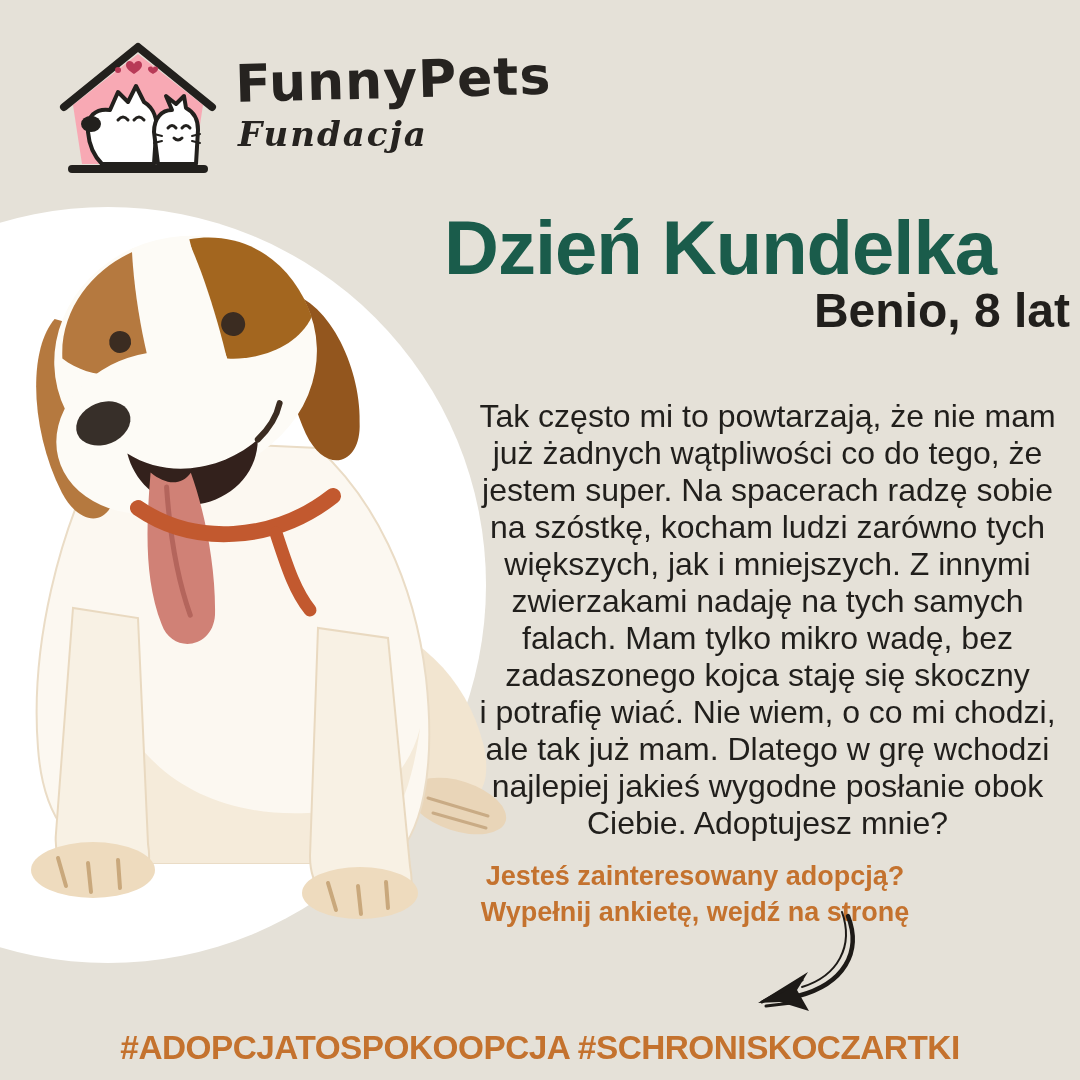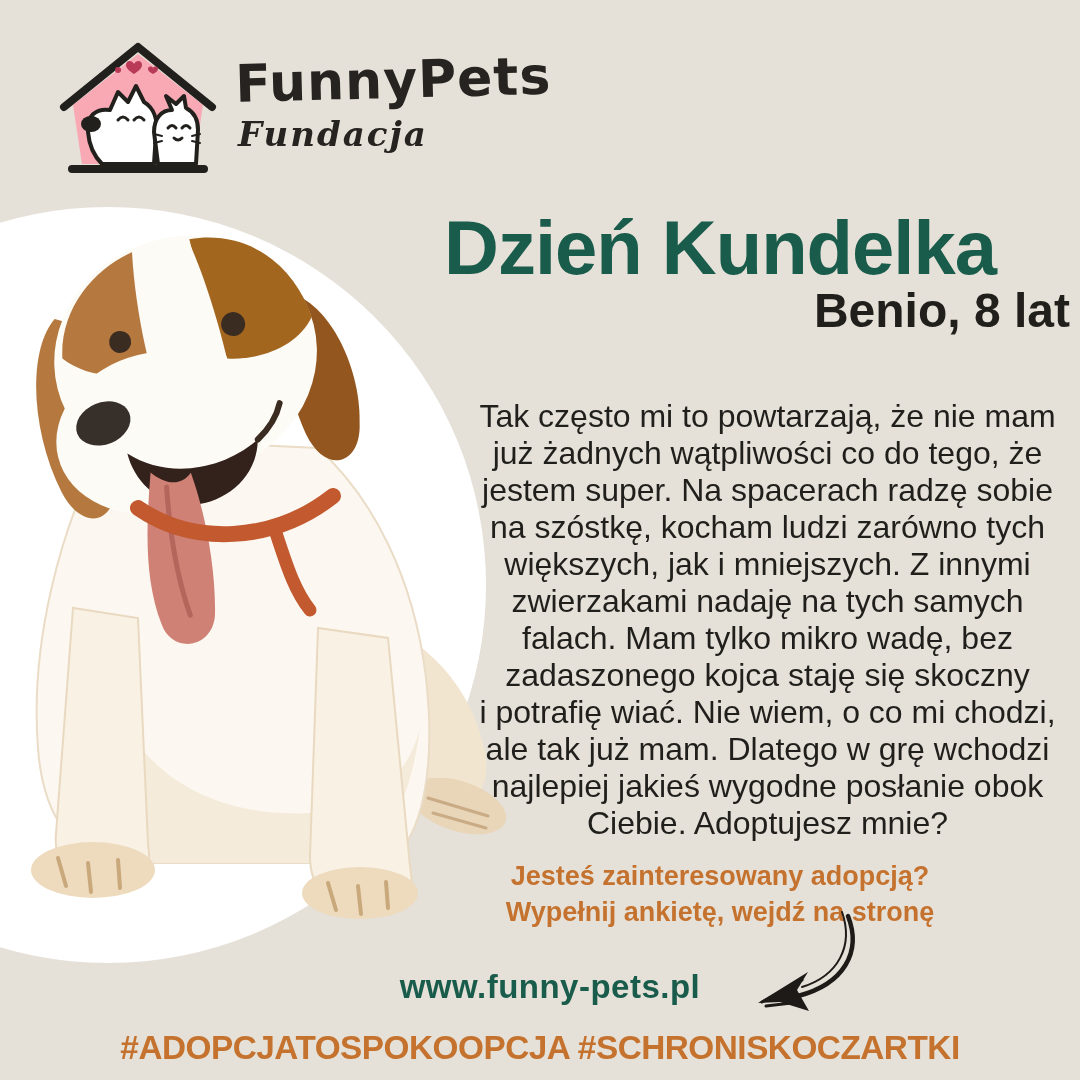--- a/index.html
+++ b/index.html
@@ -49,21 +49,21 @@
 
   
   .para {
     position:absolute; left:455px; top:398px; width:625px;
     text-align:center; color:#211f1c;
     font-size:32px; line-height:37px; white-space:pre-line;
   }
 
   
   .cta {
-    position:absolute; left:420px; top:858px; width:600px;
+    position:absolute; left:395px; top:858px; width:600px;
     text-align:center; color:#c4722e;
     font-size:27px; font-weight:700; line-height:36px; white-space:pre-line;
   }
 
   
   .url {
     position:absolute; left:380px; top:968px; width:340px;
     text-align:center; color:#1a5c4b;
     font-size:33px; font-weight:700; letter-spacing:0.5px;
   }
@@ -172,21 +172,20 @@
 falach. Mam tylko mikro wadę, bez
 zadaszonego kojca staję się skoczny
 i potrafię wiać. Nie wiem, o co mi chodzi,
 ale tak już mam. Dlatego w grę wchodzi
 najlepiej jakieś wygodne posłanie obok
 Ciebie. Adoptujesz mnie?</p>
 
   <p class="cta">Jesteś zainteresowany adopcją?
 Wypełnij ankietę, wejdź na stronę</p>
 
-  <div class="url">www.funny-pets.pl</div>
 
   <svg class="arrow" viewBox="0 0 140 108" aria-hidden="true">
     <path d="M106,6 C120,42 102,74 56,86" stroke="#1d1a17" stroke-width="4.5" fill="none" stroke-linecap="round"></path>
     <path d="M100,2 C112,36 96,66 60,77" stroke="#1d1a17" stroke-width="2" fill="none" stroke-linecap="round"></path>
     <path d="M16,93 L66,62 L55,80 L67,101 L38,92 Z" fill="#1d1a17"></path>
     <path d="M20,92 L60,70 M24,96 L58,92" stroke="#1d1a17" stroke-width="3" stroke-linecap="round"></path>
   </svg>
 
   <div class="hashtags">#ADOPCJATOSPOKOOPCJA #SCHRONISKOCZARTKI</div>
 

